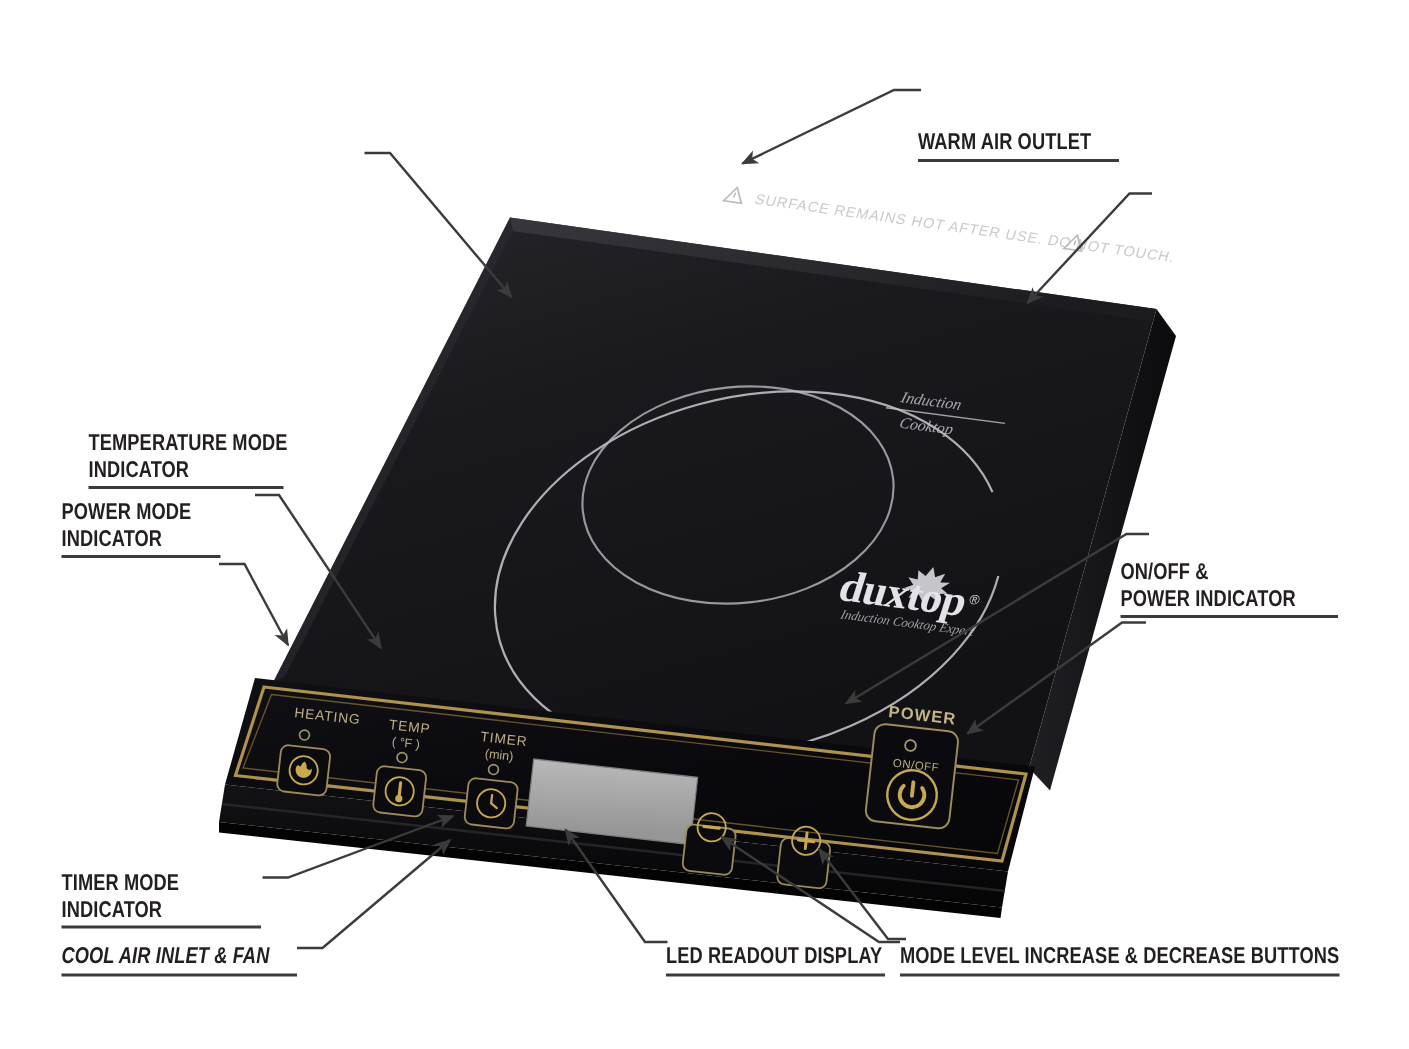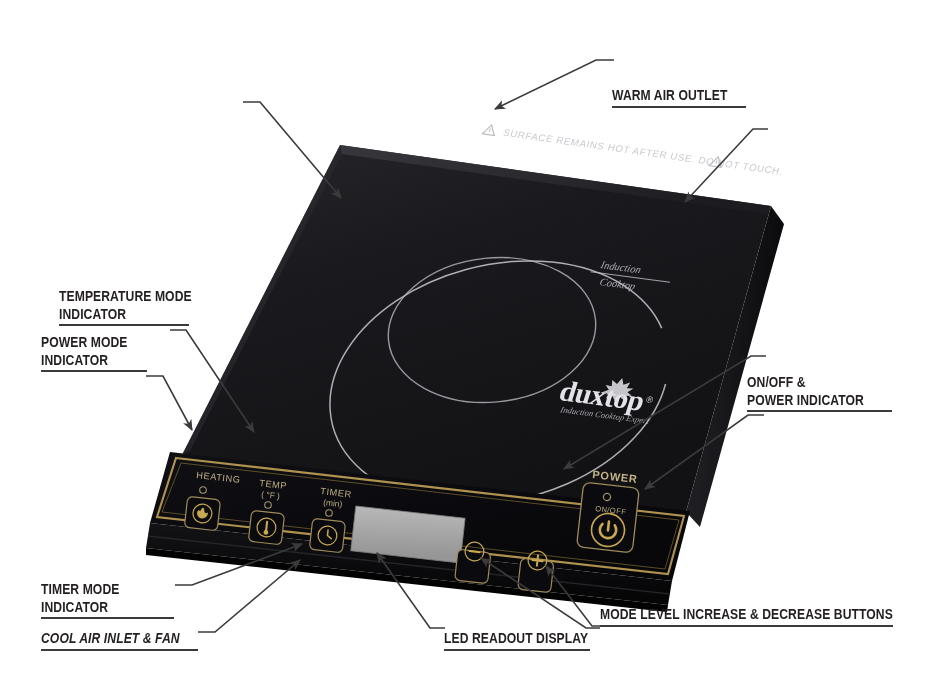--- a/index.html
+++ b/index.html
@@ -254,18 +254,18 @@
   <div class="callout" style="left:41px;top:629px;width:157px;font-style:italic;">
     <div class="ctext">COOL AIR INLET &amp; FAN</div>
     <div class="rule"></div>
   </div>
 
   <div class="callout" style="left:444px;top:629px;width:146px;">
     <div class="ctext">LED READOUT DISPLAY</div>
     <div class="rule"></div>
   </div>
 
-  <div class="callout" style="left:600px;top:605px;width:293px;">
+  <div class="callout" style="left:600px;top:629px;width:293px;">
     <div class="ctext">MODE LEVEL INCREASE &amp; DECREASE BUTTONS</div>
     <div class="rule"></div>
   </div>
 
 </div>
 
 </body></html>

